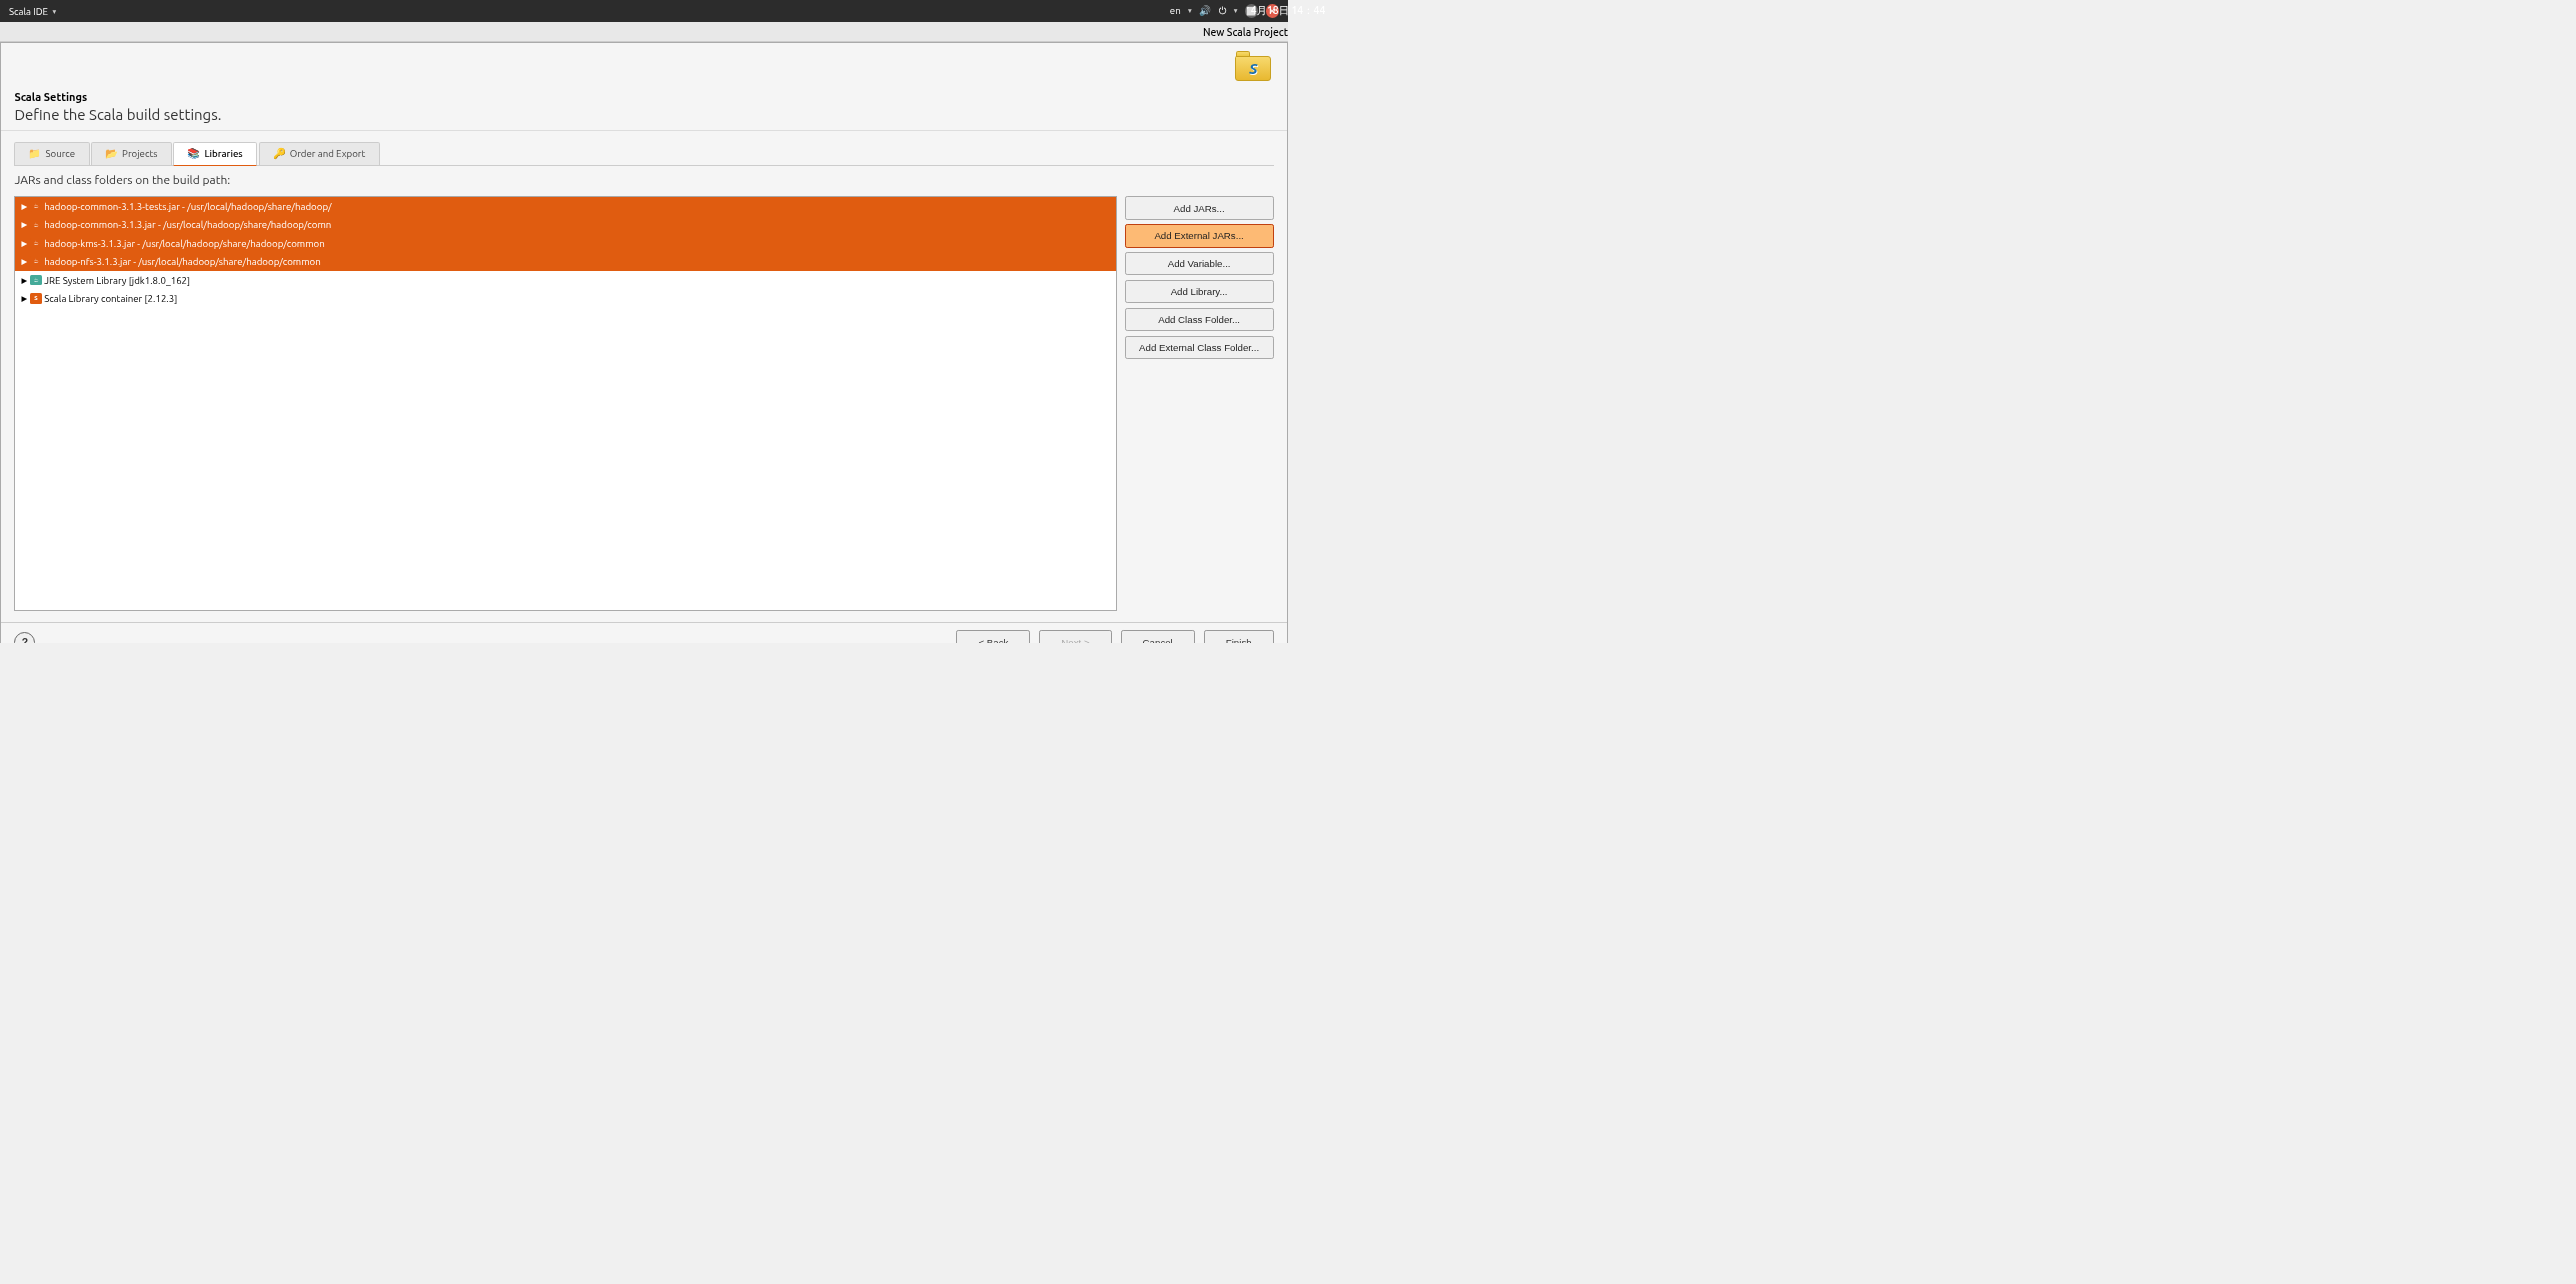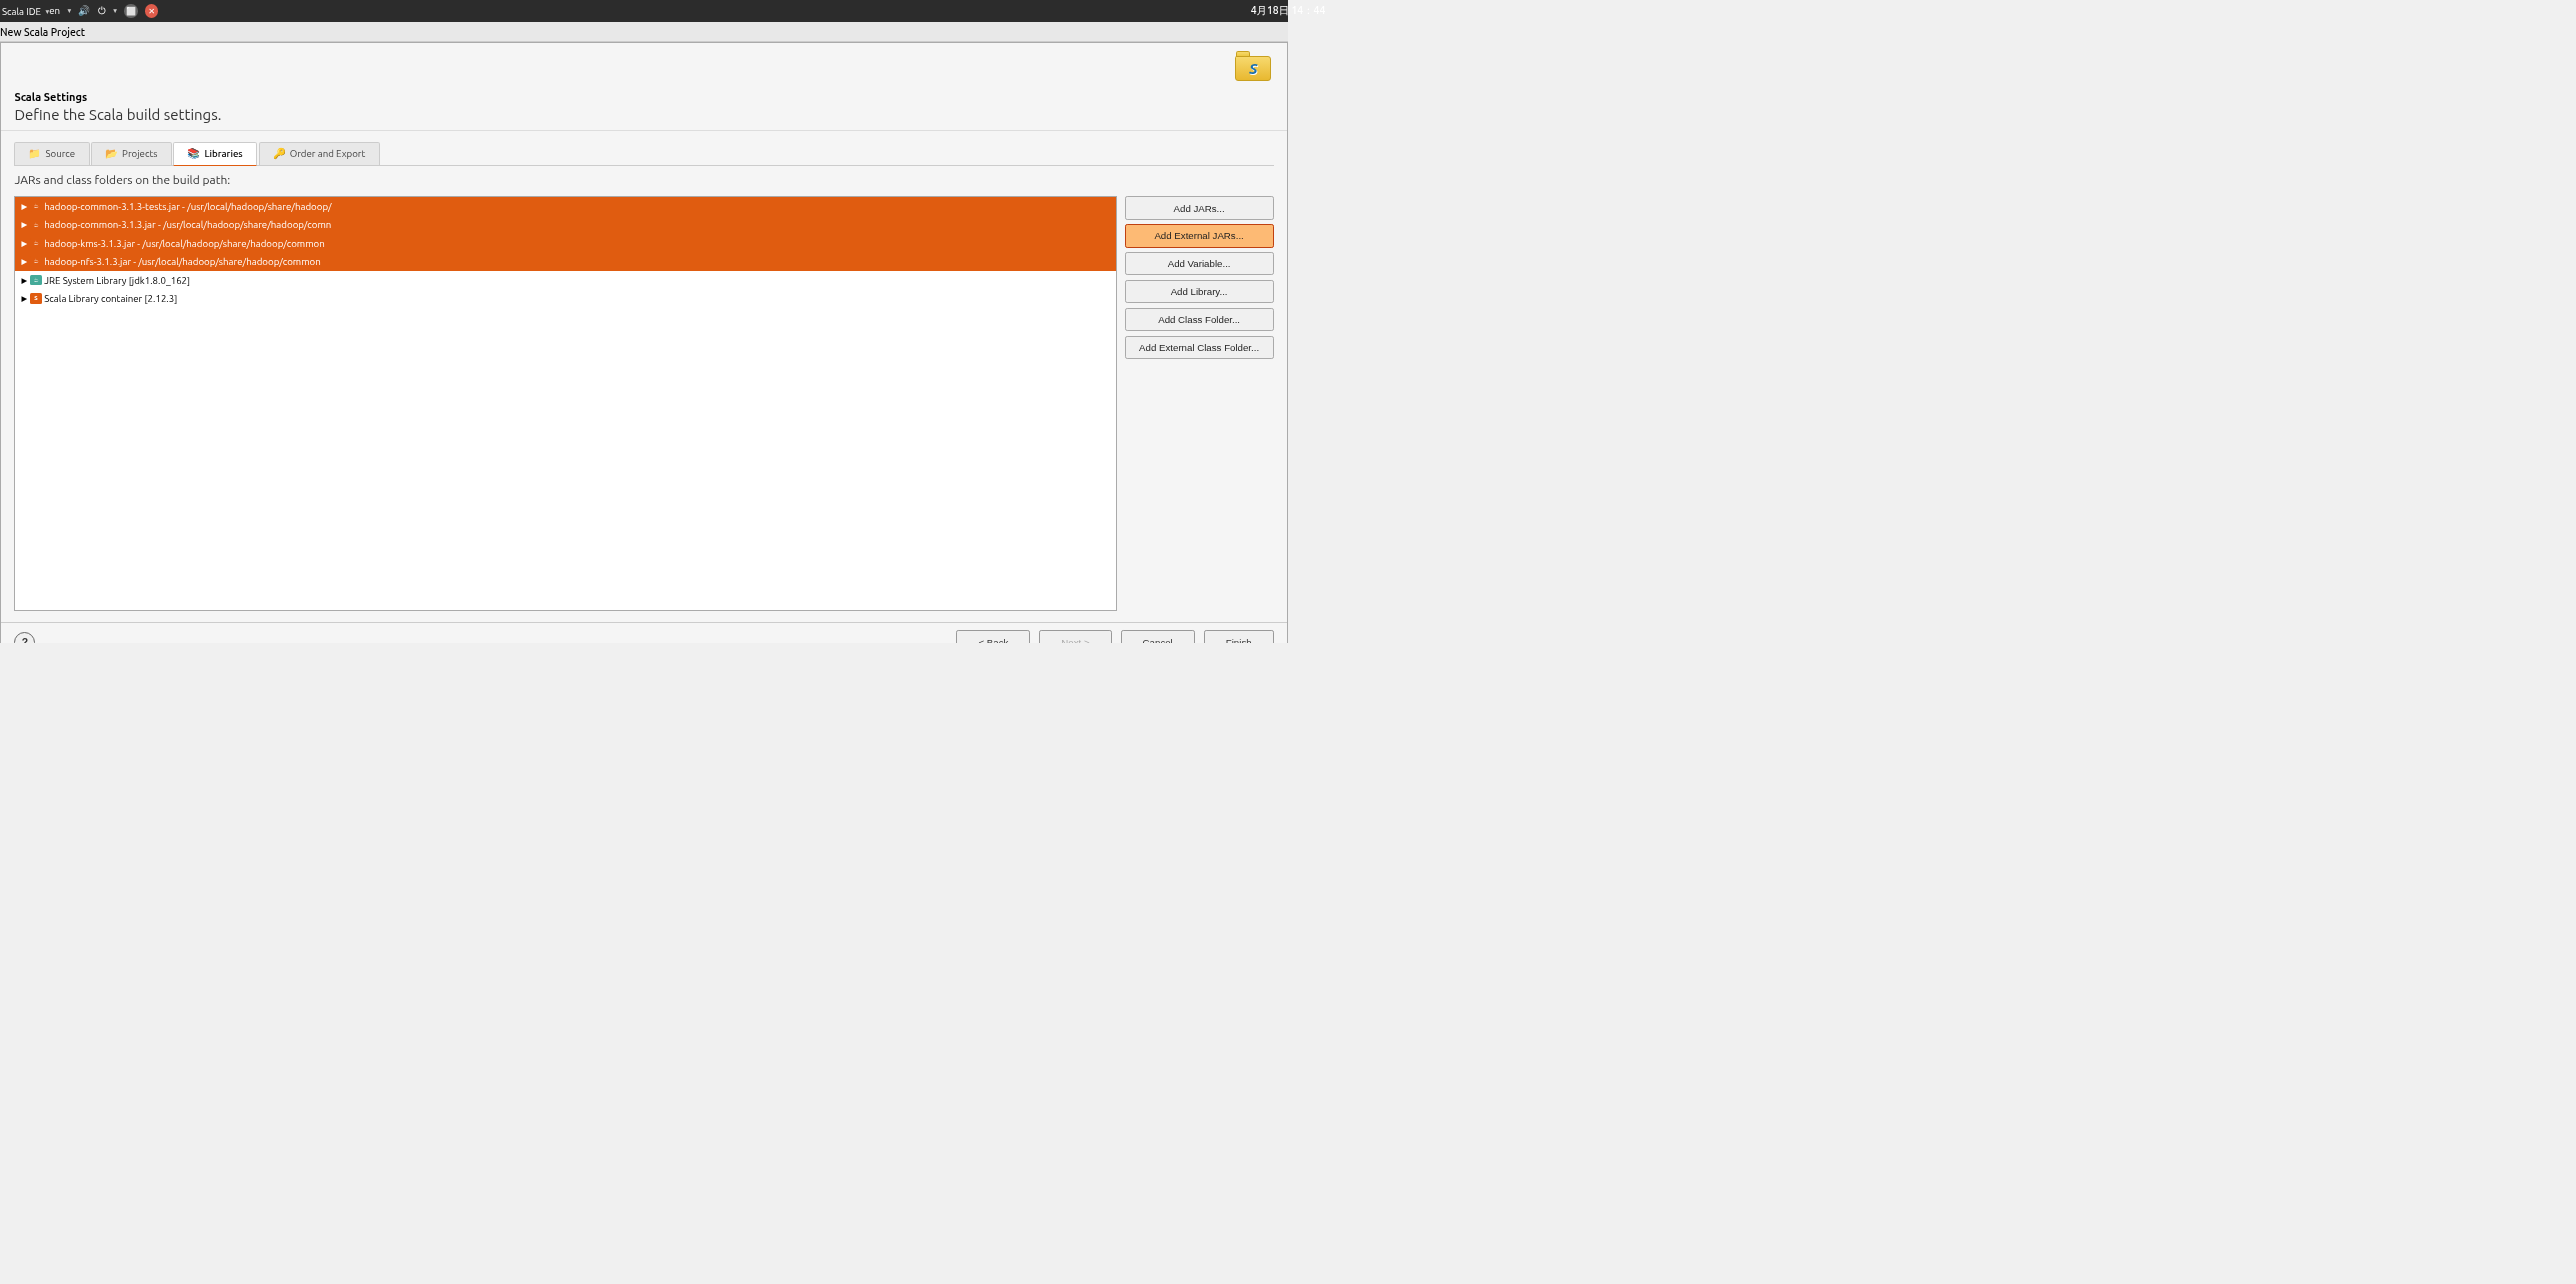--- a/index.html
+++ b/index.html
@@ -10,21 +10,22 @@
       width: 1288px;
       height: 643px;
       overflow: hidden;
     }
     .titlebar {
       background: #2c2c2c;
       color: #fff;
       height: 22px;
       display: flex;
       align-items: center;
-      padding: 0 2px;
+      justify-content: space-between;
+      padding: 0 9px;
       font-size: 9.7px;
     }
     .titlebar-left {
       display: flex;
       align-items: center;
       gap: 4.5px;
     }
     .titlebar-center {
       font-size: 10.4px;
       font-weight: 500;
@@ -341,21 +342,21 @@
     <span>en</span>
     <span class="titlebar-chevron">▾</span>
     <span>🔊</span>
     <span>⏻</span>
     <span class="titlebar-chevron">▾</span>
     <button class="window-btn window-btn-min">⬜</button>
     <button class="window-btn window-btn-close">✕</button>
   </div>
 </div>
 
-<div style="background:#e8e8e8; text-align:left; padding:3.7px 0; border-bottom:0.7px solid #ccc; font-size:10.4px; font-weight:500;">
+<div style="background:#e8e8e8; text-align:right; padding:3.7px 0; border-bottom:0.7px solid #ccc; font-size:10.4px; font-weight:500;">
   <span>New Scala Project</span>
 </div>
 
 <div class="dialog">
 
   <div class="dialog-header">
     <div class="dialog-header-left">
       <h2>Scala Settings</h2>
       <p>Define the Scala build settings.</p>
     </div>

